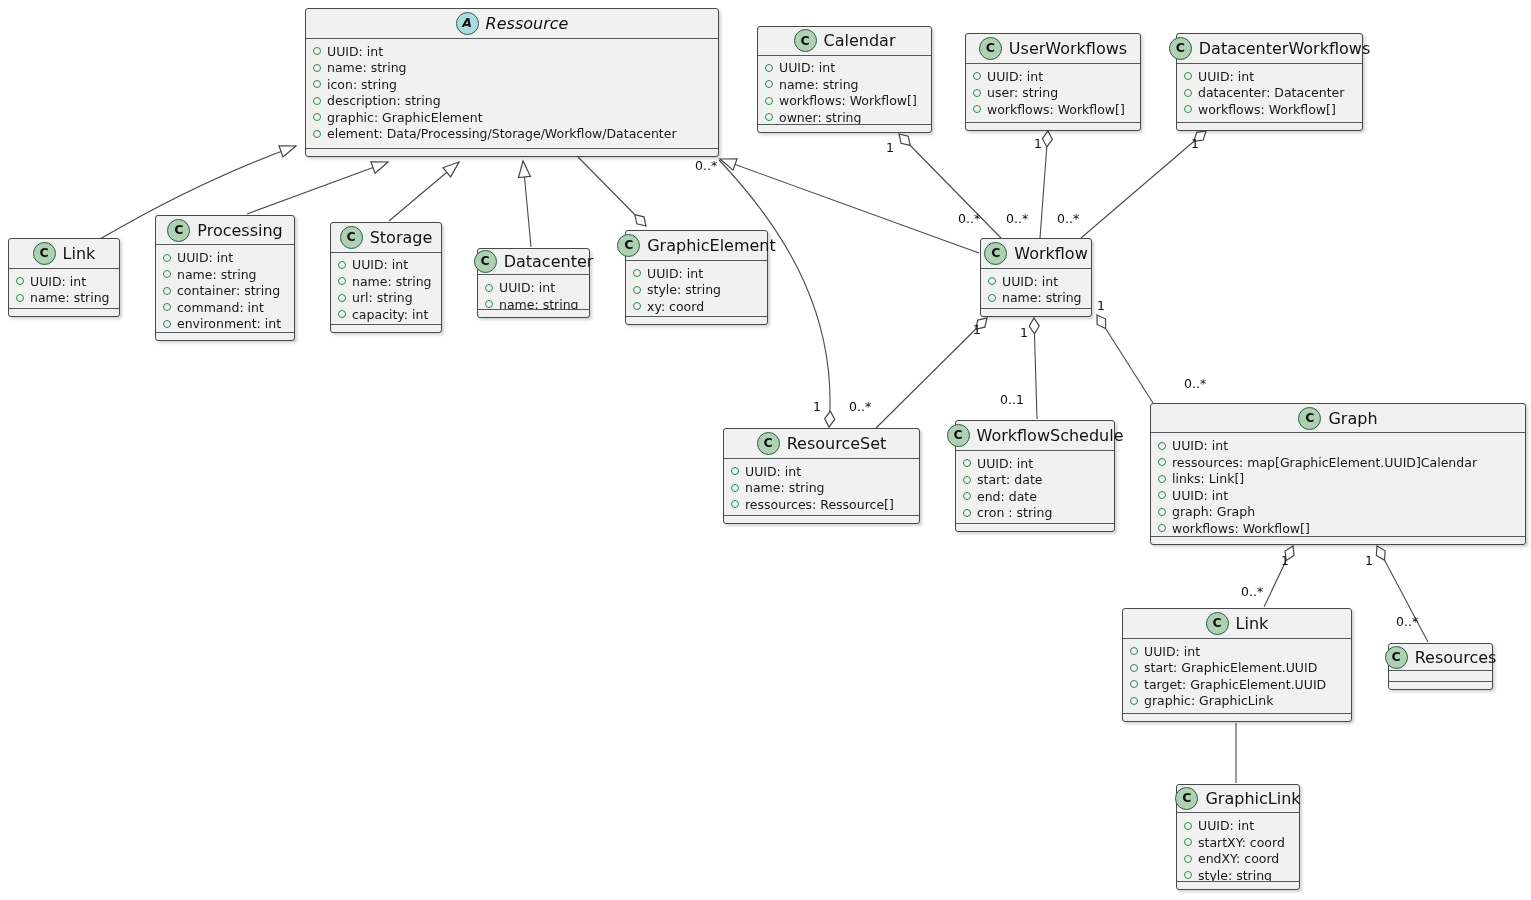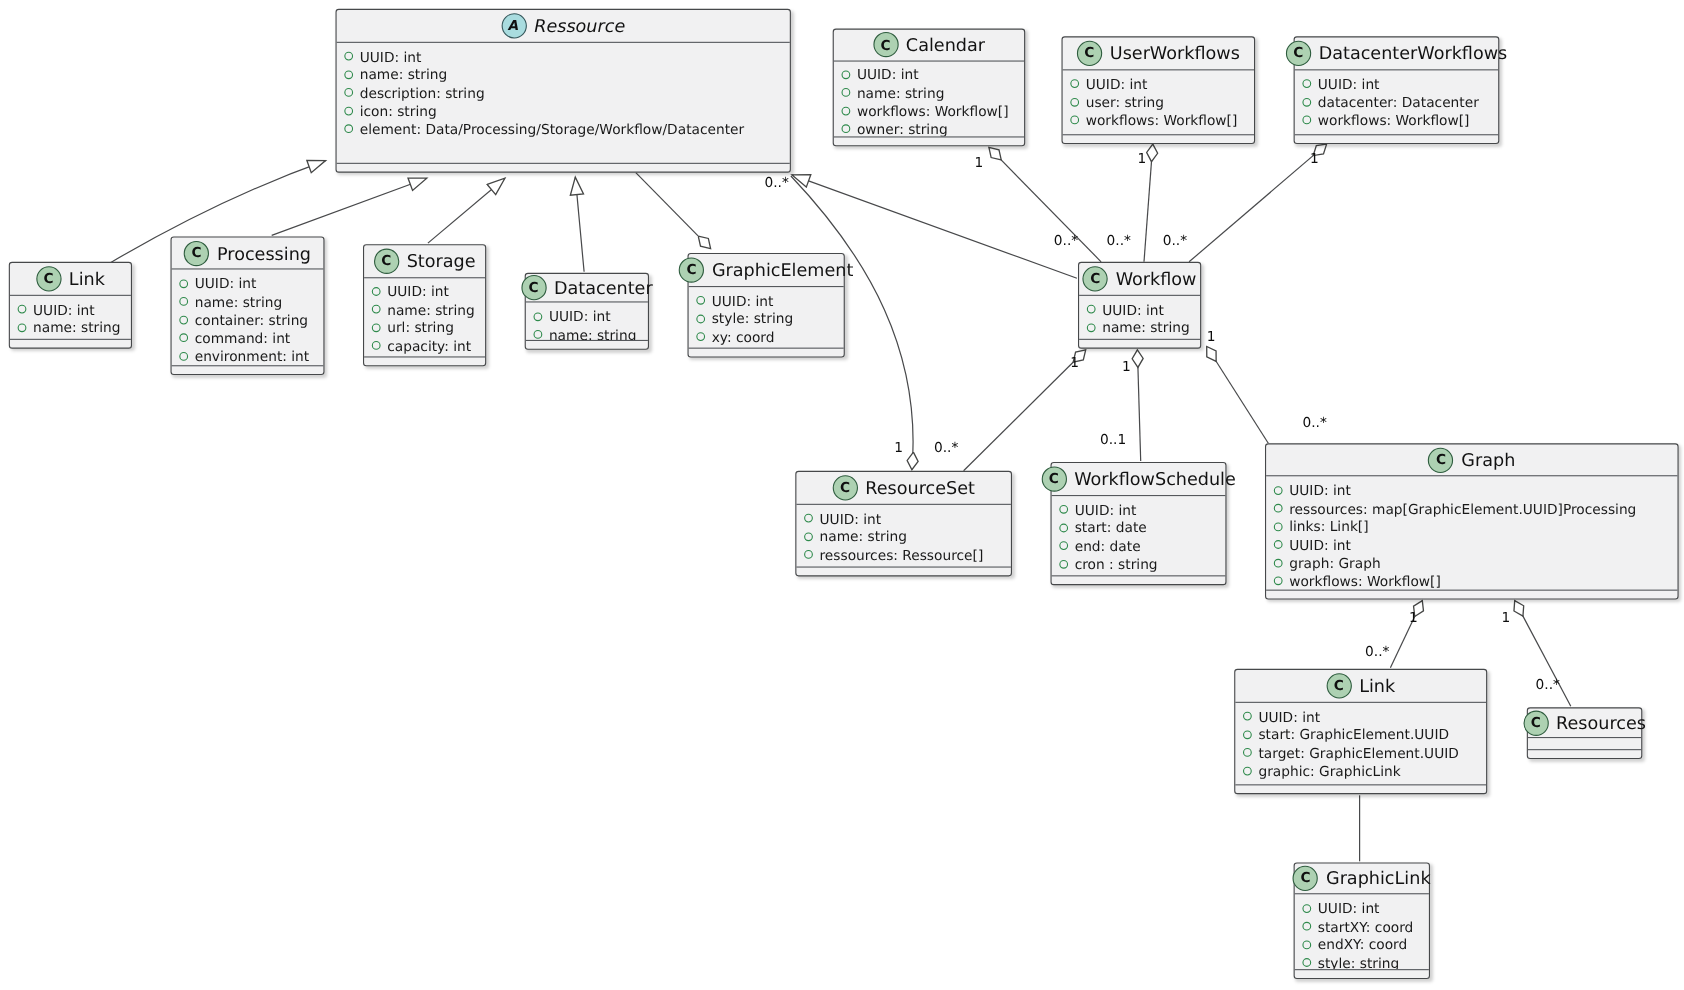--- a/index.html
+++ b/index.html
@@ -86,25 +86,29 @@
         <div class="uml-attr-row">
           <span class="uml-bullet"></span>
           <span class="uml-attr-text">UUID: int</span>
         </div>
         <div class="uml-attr-row">
           <span class="uml-bullet"></span>
           <span class="uml-attr-text">name: string</span>
         </div>
         <div class="uml-attr-row">
           <span class="uml-bullet"></span>
+          <span class="uml-attr-text">icon: string</span>
+        </div>
+        <div class="uml-attr-row">
+          <span class="uml-bullet"></span>
           <span class="uml-attr-text">description: string</span>
         </div>
         <div class="uml-attr-row">
           <span class="uml-bullet"></span>
-          <span class="uml-attr-text">icon: string</span>
+          <span class="uml-attr-text">graphic: GraphicElement</span>
         </div>
         <div class="uml-attr-row">
           <span class="uml-bullet"></span>
           <span class="uml-attr-text">element: Data/Processing/Storage/Workflow/Datacenter</span>
         </div>
       </div>
       <div class="uml-footer"></div>
     </div>
     <div class="uml-class" style="left: 757px; top: 26px; width: 175px; height: 107px;">
       <div class="uml-header">
@@ -374,21 +378,21 @@
         </span>
         <span class="uml-title">Graph</span>
       </div>
       <div class="uml-attrs">
         <div class="uml-attr-row">
           <span class="uml-bullet"></span>
           <span class="uml-attr-text">UUID: int</span>
         </div>
         <div class="uml-attr-row">
           <span class="uml-bullet"></span>
-          <span class="uml-attr-text">ressources: map[GraphicElement.UUID]Processing</span>
+          <span class="uml-attr-text">ressources: map[GraphicElement.UUID]Calendar</span>
         </div>
         <div class="uml-attr-row">
           <span class="uml-bullet"></span>
           <span class="uml-attr-text">links: Link[]</span>
         </div>
         <div class="uml-attr-row">
           <span class="uml-bullet"></span>
           <span class="uml-attr-text">UUID: int</span>
         </div>
         <div class="uml-attr-row">

